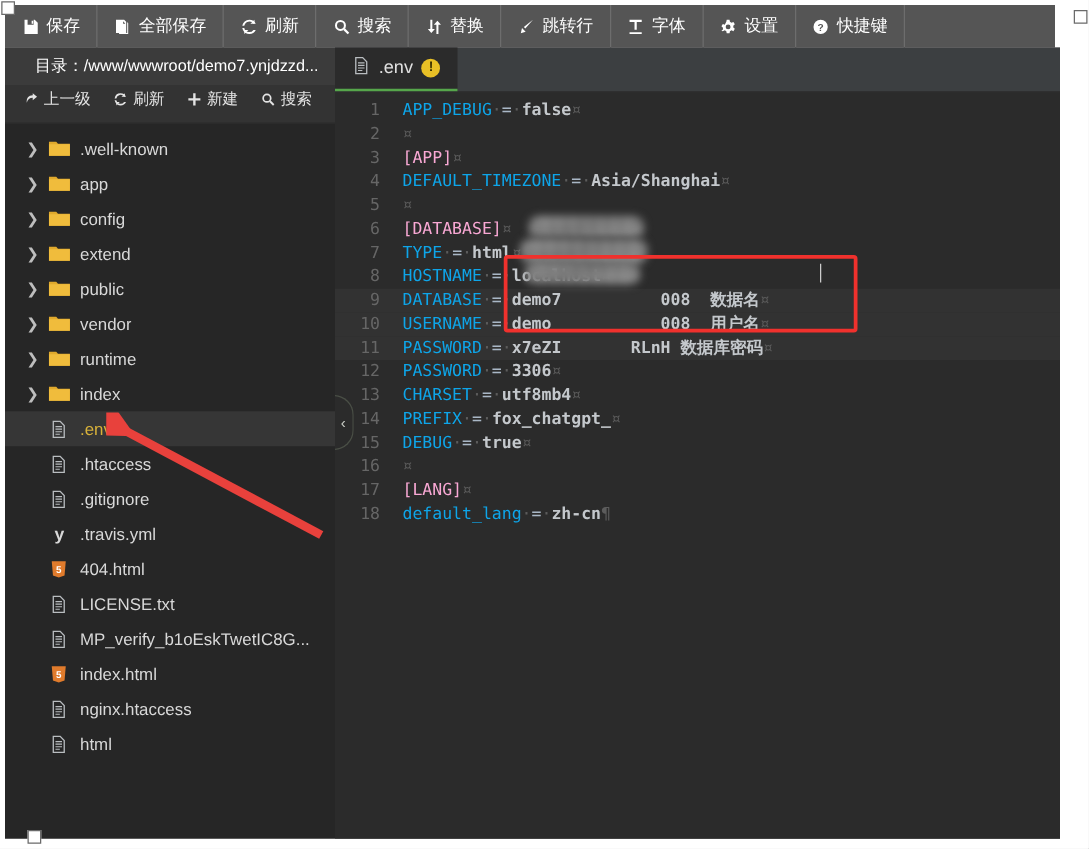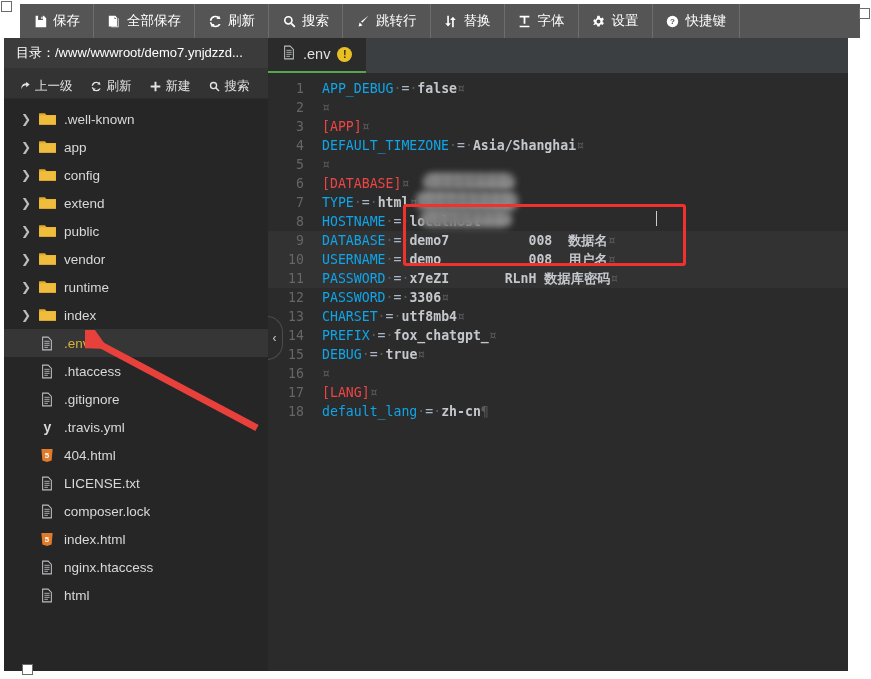--- a/index.html
+++ b/index.html
@@ -11,21 +11,21 @@
   }
   #app {
     position: relative;
     width: 871px; height: 679px;
     background: #ffffff;
   }
 
   
   .toolbar {
     position: absolute;
-    left: 20px; top: 4px;
+    left: 4px; top: 4px;
     width: 840px; height: 34px;
     background: #555555;
     display: flex;
     align-items: stretch;
   }
   .tb-btn {
     display: flex;
     align-items: center;
     justify-content: center;
     gap: 6px;
@@ -59,31 +59,31 @@
     left: 4px; top: 38px;
     width: 264px; height: 633px;
     background: #262626;
     overflow: hidden;
   }
   .dir-bar {
     height: 30px;
     background: #3b3b3b;
     display: flex;
     align-items: center;
-    padding: 0 12px;
+    padding: 0 24px;
     color: #ffffff;
     font-size: 13px;
     white-space: nowrap;
     overflow: hidden;
   }
   .sub-toolbar {
     height: 31px;
     background: #333333;
     display: flex;
-    align-items: flex-end;
+    align-items: flex-start;
     padding-left: 8px;
     gap: 4px;
     border-bottom: 1px solid #2b2b2b;
   }
   .sb-btn {
     display: flex;
     align-items: center;
     gap: 4px;
     color: #e3e3e3;
     font-size: 12.5px;
@@ -175,21 +175,21 @@
   .gutter {
     width: 46px;
     text-align: right;
     padding-right: 10px;
     color: #666666;
     flex: 0 0 46px;
     user-select: none;
   }
   .code-text { padding-left: 8px; color: #c8cdd2; }
   .tok-key { color: #0ea5e9; }
-  .tok-sec { color: #ef4444; }
+  .tok-sec { color: #f9a8d4; }
   .tok-val { color: #c4c8cc; font-weight: bold; }
   .tok-eq  { color: #a9b7c6; }
   .ws { color: #5c5c5c; }
 
   
   .collapse-handle {
     position: absolute;
     left: -1px; top: 278px;
     width: 16px; height: 44px;
     background: #2b2b2b;
@@ -271,33 +271,33 @@
           <svg width="13" height="13" viewBox="0 0 16 16">
             <circle cx="6.6" cy="6.6" r="4.4" fill="none" stroke="#fff" stroke-width="2"></circle>
             <path stroke="#fff" stroke-width="2.2" d="M10.2 10.2L14.5 14.5"></path>
           </svg>
         </span>
       <span>搜索</span>
     </div>
     <div class="tb-btn">
       <span class="tb-ico">
           <svg width="13" height="13" viewBox="0 0 16 16">
-            <path fill="#fff" d="M14 1L6.5 9.5l-1.5-1.5zM3.2 9.2l3.6 3.6-4.8 1.4z"></path>
-          </svg>
-        </span>
-      <span>跳转行</span>
-    </div>
-    <div class="tb-btn">
-      <span class="tb-ico">
-          <svg width="13" height="13" viewBox="0 0 16 16">
             <path fill="#fff" d="M4 1v9H1.5l3.5 4 3.5-4H6V1H4z"></path>
             <path fill="#fff" d="M12 15V6h2.5L11 2 7.5 6H10v9h2z"></path>
           </svg>
         </span>
       <span>替换</span>
+    </div>
+    <div class="tb-btn">
+      <span class="tb-ico">
+          <svg width="13" height="13" viewBox="0 0 16 16">
+            <path fill="#fff" d="M14 1L6.5 9.5l-1.5-1.5zM3.2 9.2l3.6 3.6-4.8 1.4z"></path>
+          </svg>
+        </span>
+      <span>跳转行</span>
     </div>
     <div class="tb-btn">
       <span class="tb-ico">
           <svg width="13" height="13" viewBox="0 0 16 16">
             <path fill="#fff" d="M2 1h12v2.2h-4.9v7.6H6.9V3.2H2V1zM2 13.3h12V15H2z"></path>
           </svg>
         </span>
       <span>字体</span>
     </div>
     <div class="tb-btn">
@@ -501,21 +501,21 @@
           <span class="tree-label">LICENSE.txt</span>
         </div>
         <div class="tree-row">
           <span class="chev blank">❯</span>
           <span class="ficon">
             <svg width="14" height="15" viewBox="0 0 16 17">
               <path fill="none" stroke="#b9bdc0" stroke-width="1.2" d="M3 1.2h6.3L13 4.9v10.9H3z"></path>
               <path stroke="#b9bdc0" stroke-width="1" d="M5 6h6M5 8.3h6M5 10.6h6M5 12.9h4"></path>
             </svg>
           </span>
-          <span class="tree-label">composer.lock</span>
+          <span class="tree-label">MP_verify_b1oEskTwetIC8G...</span>
         </div>
         <div class="tree-row">
           <span class="chev blank">❯</span>
           <span class="ficon">
             <svg width="14" height="15" viewBox="0 0 16 17">
               <path fill="#e07b2c" d="M1.6 1h12.8l-1.1 13.1L8 15.9l-5.3-1.8z"></path>
               <text x="8" y="11.6" font-size="9" font-weight="bold" font-family="Liberation Sans, sans-serif" text-anchor="middle" fill="#fff">5</text>
             </svg>
           </span>
           <span class="tree-label">index.html</span>

